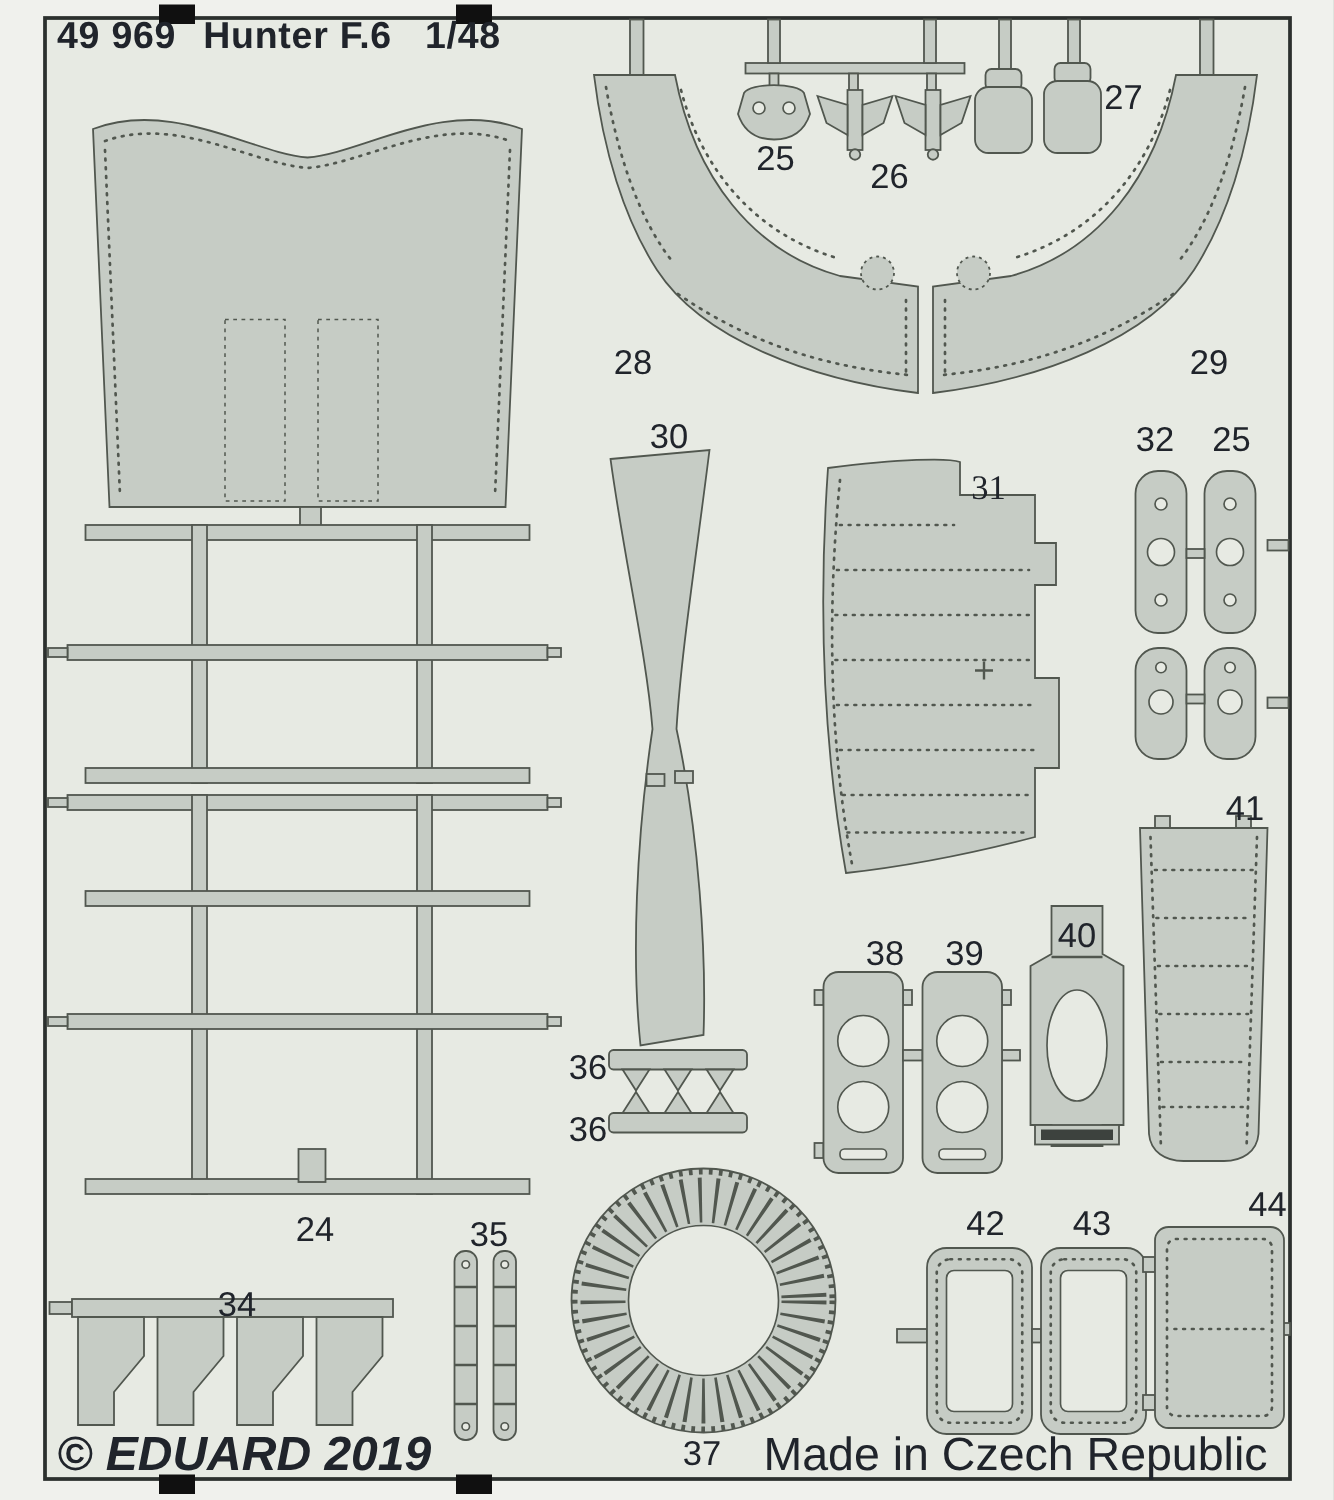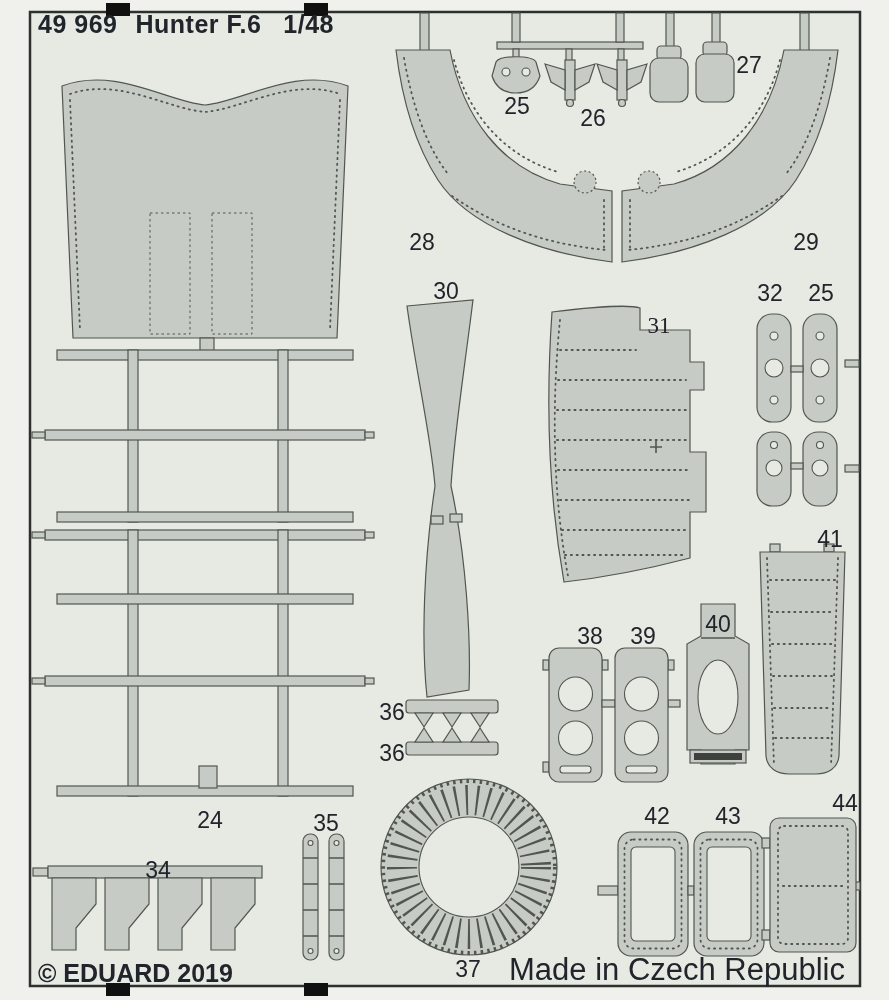--- a/index.html
+++ b/index.html
@@ -25,22 +25,22 @@
     position:absolute;left:38px;top:10px;font-weight:bold;font-size:25px;
     color:var(--c-text,#20242b);letter-spacing:.5px;white-space:nowrap;
   }
   .header-left .gap1{margin-left:18px;}
   .header-left .gap2{margin-left:22px;}
   .brand{
     position:absolute;right:42px;top:2px;font-family:"DejaVu Serif",serif;
     font-weight:bold;font-size:36px;color:#15181d;letter-spacing:0px;
   }
   .footer-left{
-    position:absolute;left:38px;bottom:12px;font-weight:bold;font-size:25px;
-    color:var(--c-text,#20242b);white-space:nowrap;
+    position:absolute;left:38px;bottom:12px;font-weight:bold;font-size:32px;
+    color:var(--c-text,#20242b);white-space:nowrap;font-style:italic;
   }
   .footer-right{
     position:absolute;right:44px;bottom:12px;font-size:31px;font-weight:400;
     color:var(--c-text,#20242b);white-space:nowrap;
   }
   .part-label{
     position:absolute;transform:translate(-50%,-50%);
     font-size:23px;color:var(--c-text,#20242b);line-height:1;
   }
 </style>

